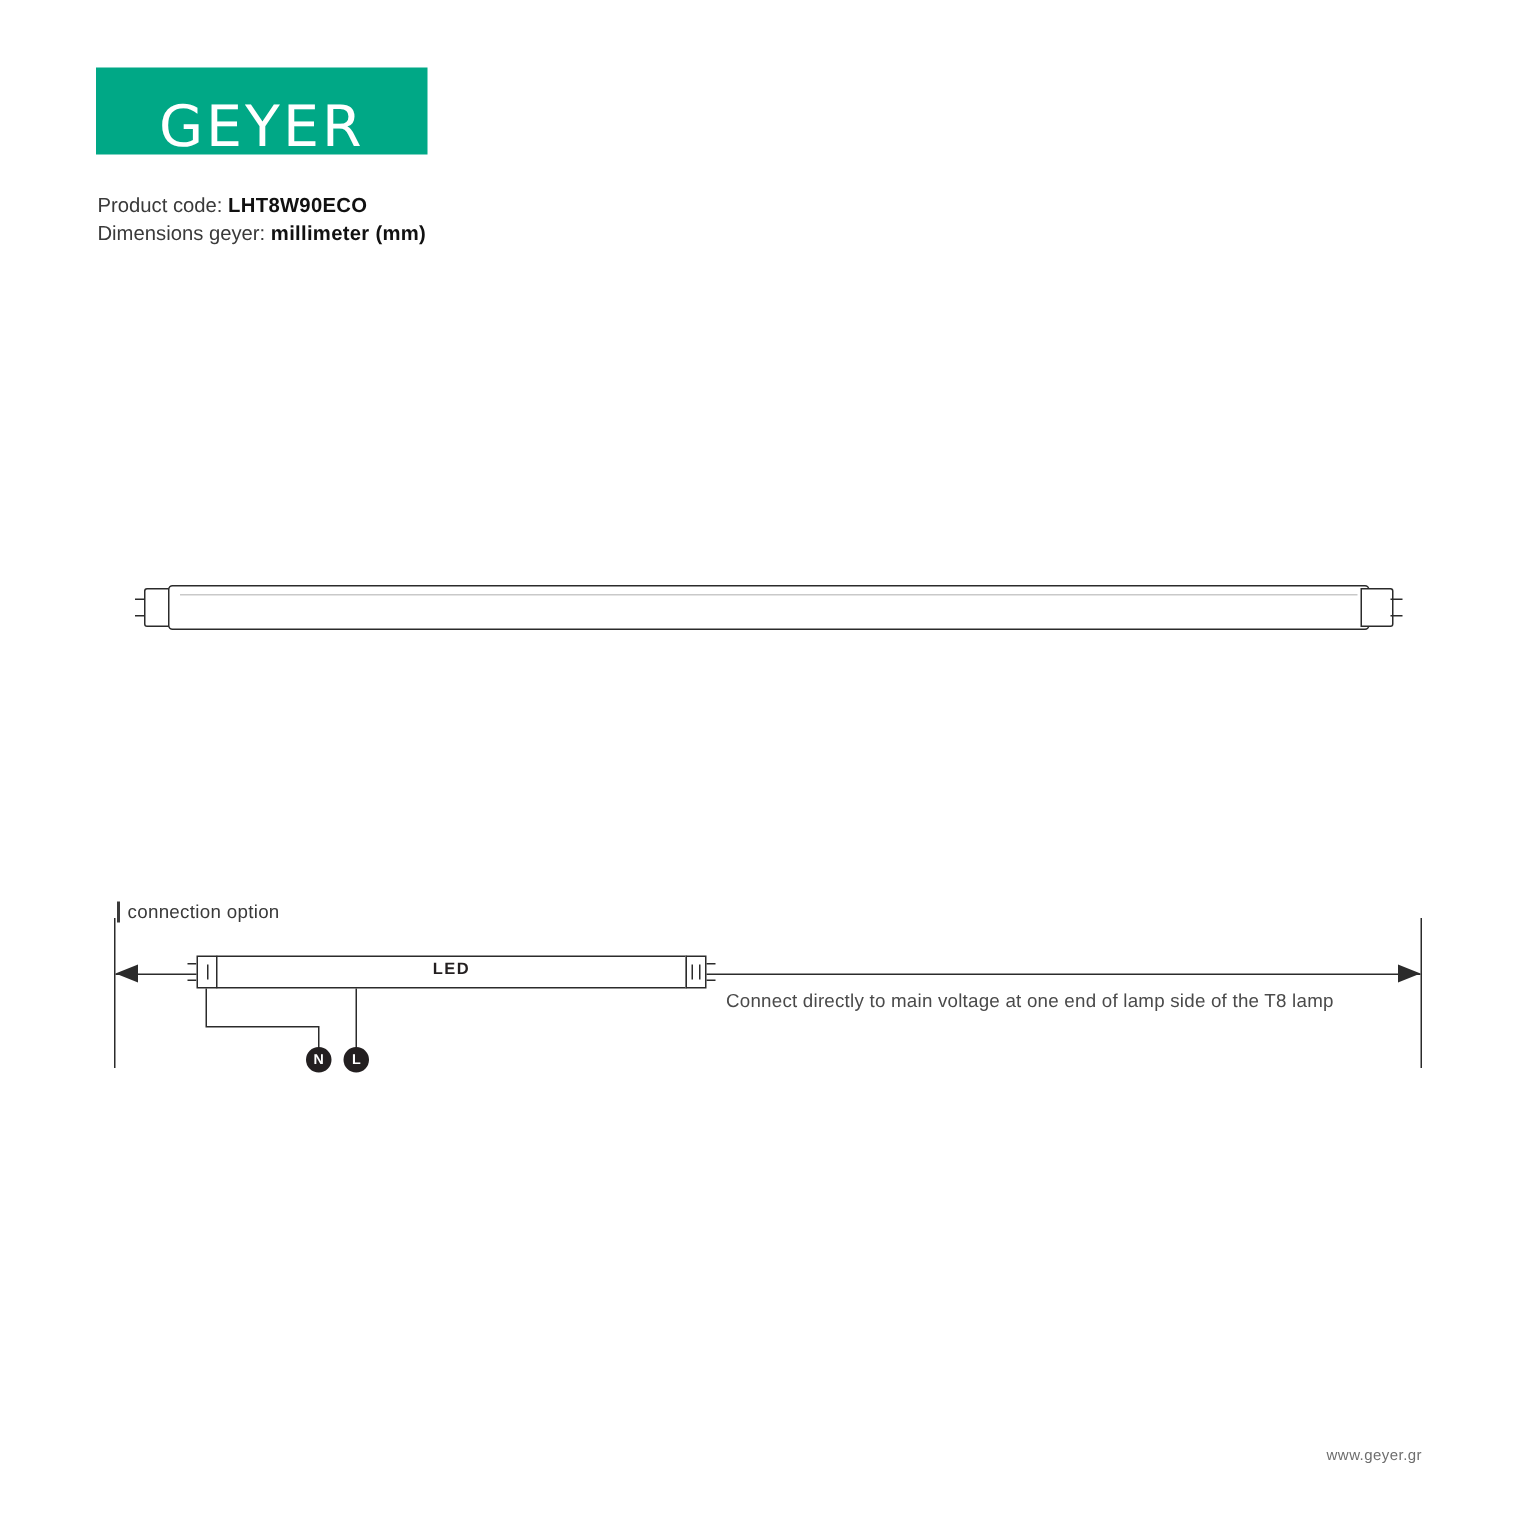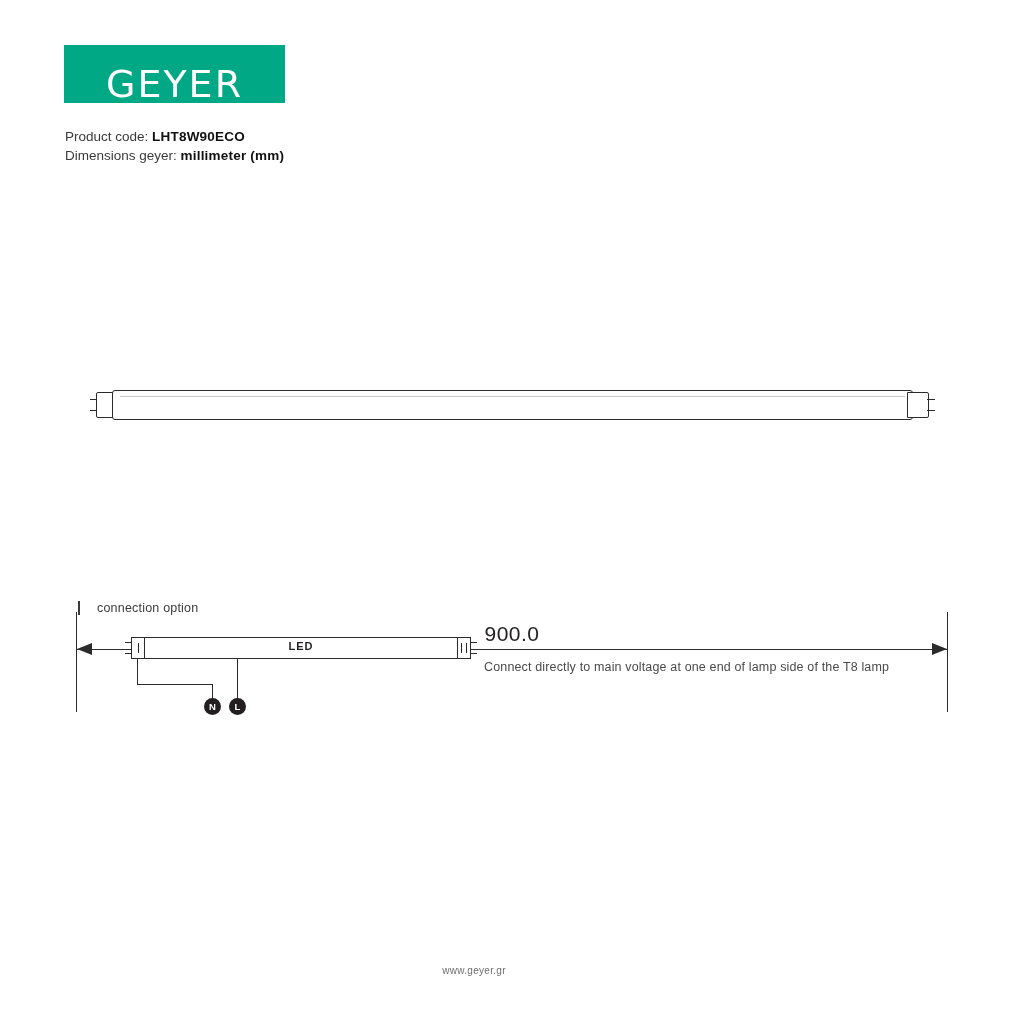--- a/index.html
+++ b/index.html
@@ -162,21 +162,21 @@
   .pin.r2 { left: 837px; top: 24px; }
 
   
   .conn-title {
     position: absolute;
     left: 78px;
     top: 600px;
     font-size: 12.5px;
     color: #3a3a3a;
     letter-spacing: .2px;
-    padding-left: 19px;
+    padding-left: 7px;
     line-height: 16px;
   }
   .conn-title::before {
     content: "";
     position: absolute;
     left: 0;
     top: 1px;
     width: 2px;
     height: 14px;
     background: #3a3a3a;
@@ -279,21 +279,21 @@
     letter-spacing: .15px;
     white-space: nowrap;
   }
 
   
   .footer {
     position: absolute;
     left: 0;
     top: 965px;
     width: 948px;
-    text-align: center;
+    text-align: right;
     font-size: 10px;
     color: #6e6e6e;
     letter-spacing: .3px;
   }
 </style>
 </head>
 <body>
 
 <div class="logo-box">
   <span class="logo-text">GEYER</span>
@@ -309,21 +309,20 @@
     <span class="val">millimeter (mm)</span>
   </div>
 </div>
 
 <div class="dim-wrap">
   <div class="witness left"></div>
   <div class="witness right"></div>
   <div class="dim-line"></div>
   <div class="arrow left"></div>
   <div class="arrow right"></div>
-  <div class="dim-label">900.0</div>
 </div>
 
 <div class="tube">
   <div class="pin l1"></div>
   <div class="pin l2"></div>
   <div class="cap l"></div>
   <div class="body"></div>
   <div class="inner-line"></div>
   <div class="cap r"></div>
   <div class="pin r1"></div>

